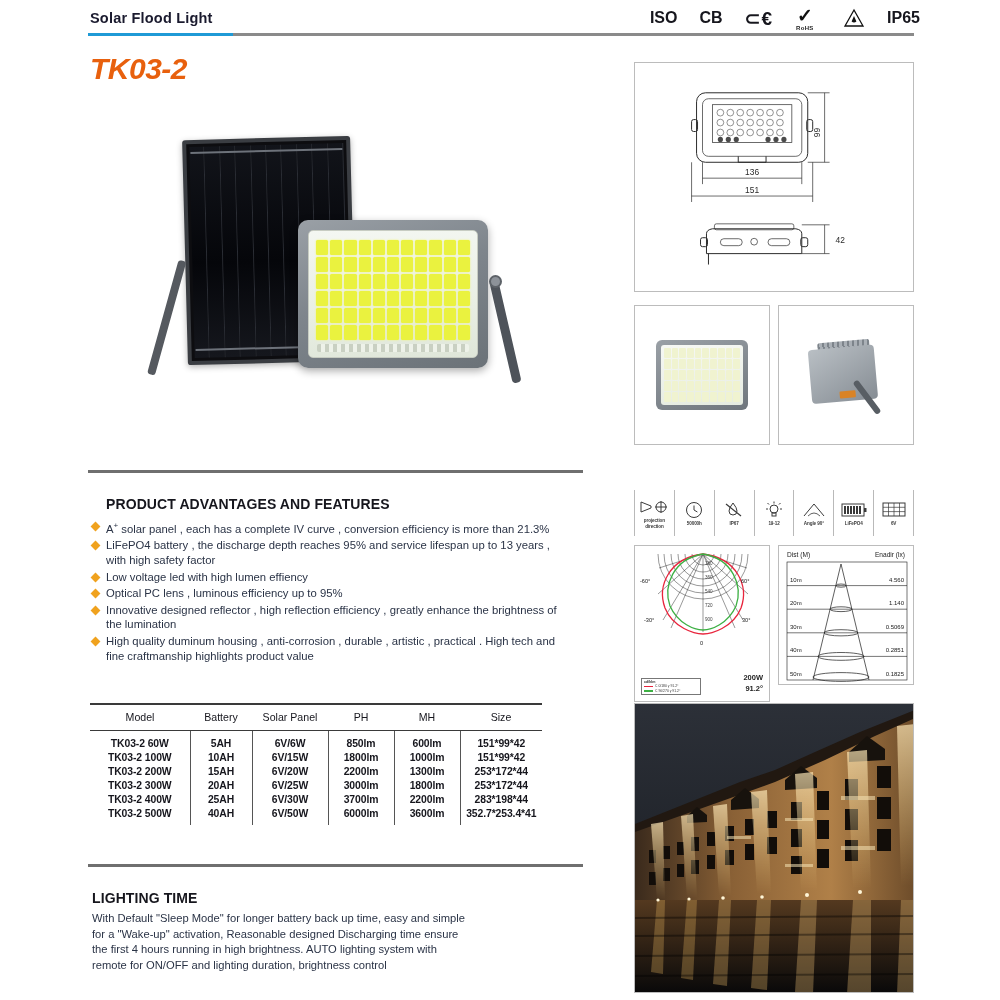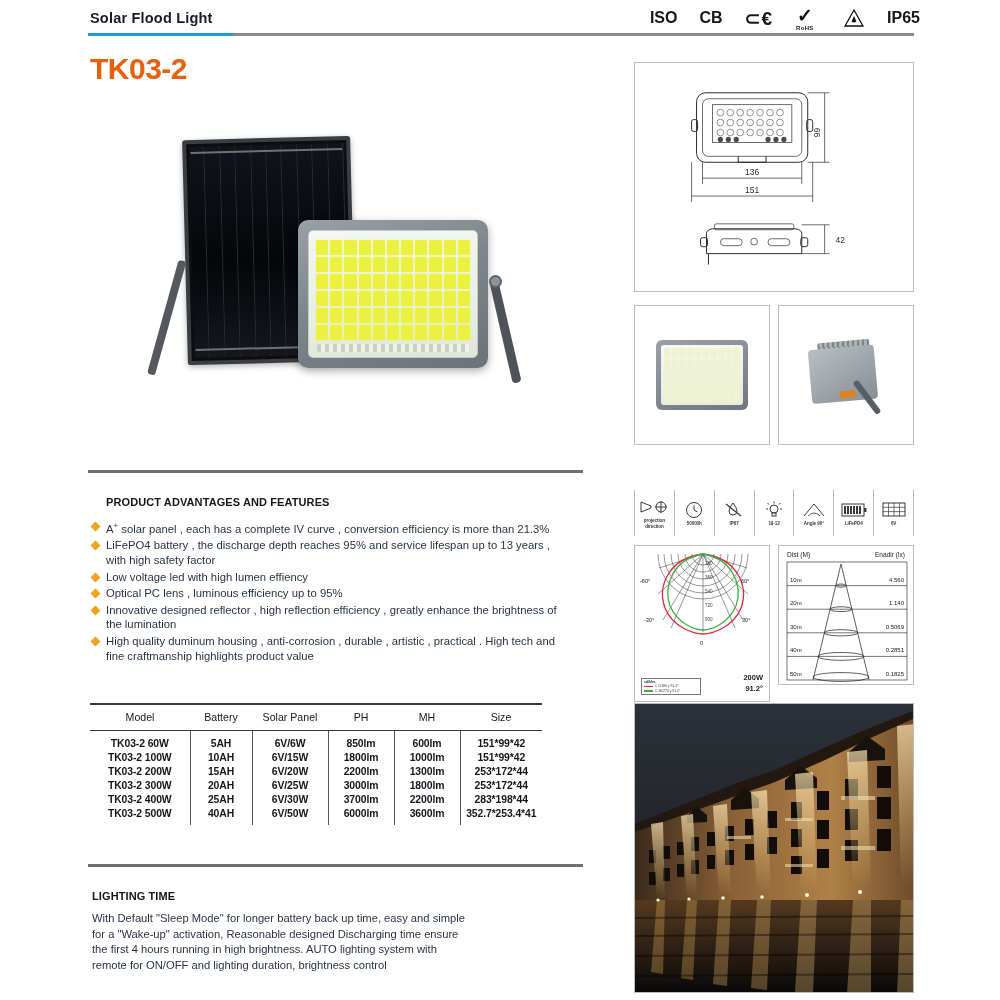--- a/index.html
+++ b/index.html
@@ -23,20 +23,21 @@
     background: #8a8a8a;
   }
   .hdr-rule::before {
     content: ""; position: absolute; left: 0; top: 0;
     width: 145px; height: 3px; background: #1f9ad6;
   }
   .model-code {
     position: absolute; left: 90px; top: 52px;
     font-size: 30px; font-weight: bold; color: #e8600d;
     letter-spacing: -.5px;
+    font-style: italic;
   }
 
   
   .certs {
     position: absolute; right: 80px; top: 6px;
     display: flex; align-items: center; gap: 22px; height: 24px;
   }
   .cert { font-size: 16px; font-weight: bold; color: #16161d; line-height: 1; }
   .cert-ce { font-size: 19px; font-weight: bold; letter-spacing: 1px; }
   .cert-rohs { position: relative; width: 26px; height: 22px; }
@@ -160,21 +161,21 @@
     background: #d98326; border-radius: 1px;
   }
 
   
   .sec-rule { position: absolute; height: 3px; background: #6f6f6f; }
   .rule-left-top { left: 88px; top: 470px; width: 495px; }
   .rule-left-bottom { left: 88px; top: 864px; width: 495px; }
 
   
   .sec-head {
-    position: absolute; font-size: 11px; font-weight: bold;
+    position: absolute; font-size: 14px; font-weight: bold;
     color: #16161d; letter-spacing: .1px;
   }
   .feat-head { left: 106px; top: 496px; }
   .feat-list { position: absolute; left: 92px; top: 519px; width: 470px; }
   .feat-item {
     display: flex; gap: 7px; margin-bottom: 2px;
     font-size: 11.3px; line-height: 14.6px; color: #2a3346;
   }
   .diamond {
     width: 7px; height: 7px; background: #f0a21e;

